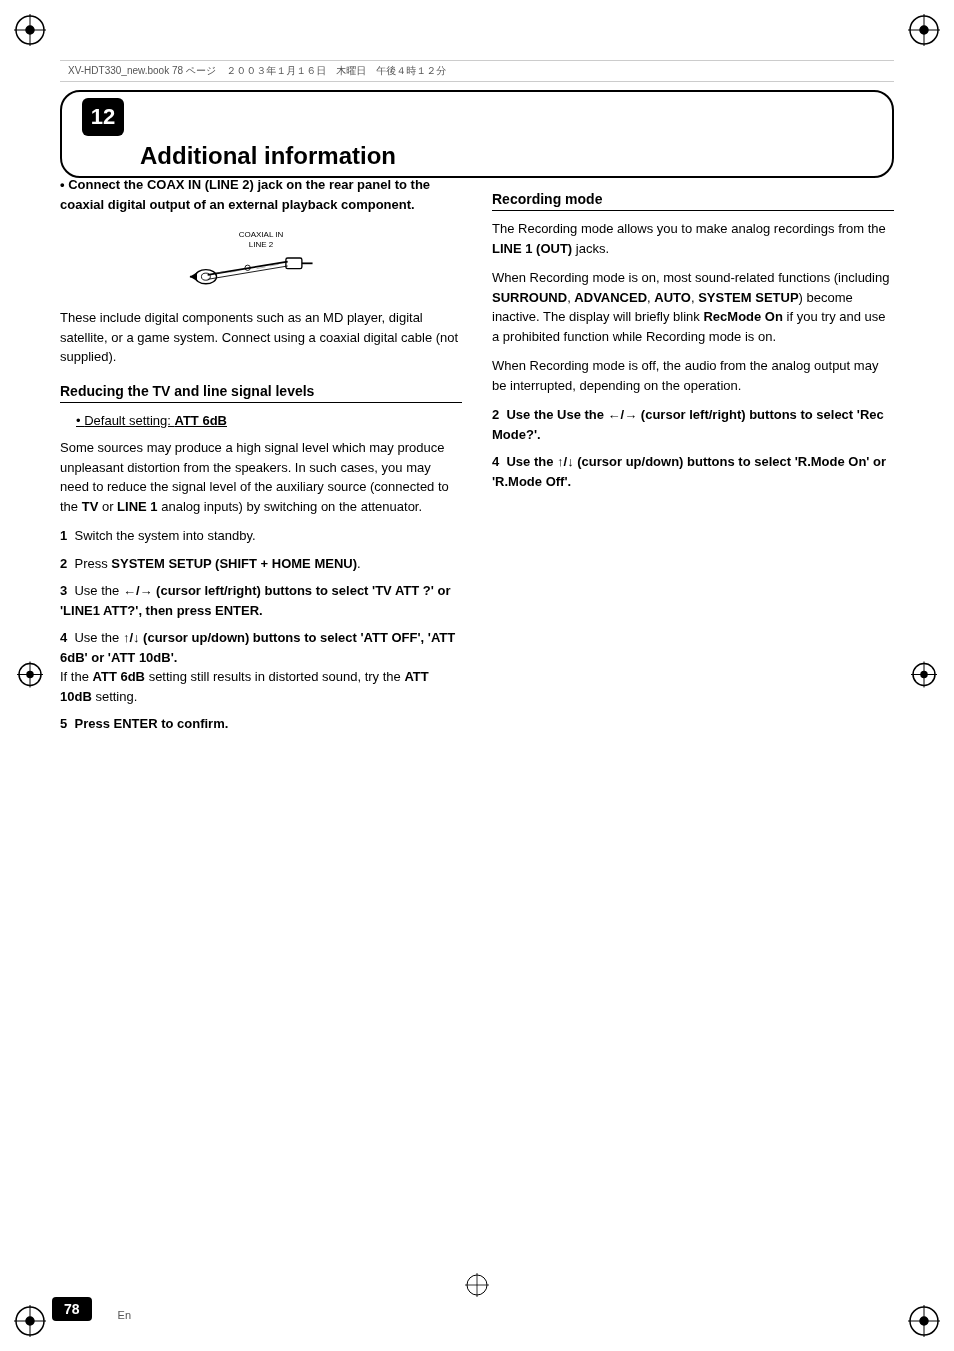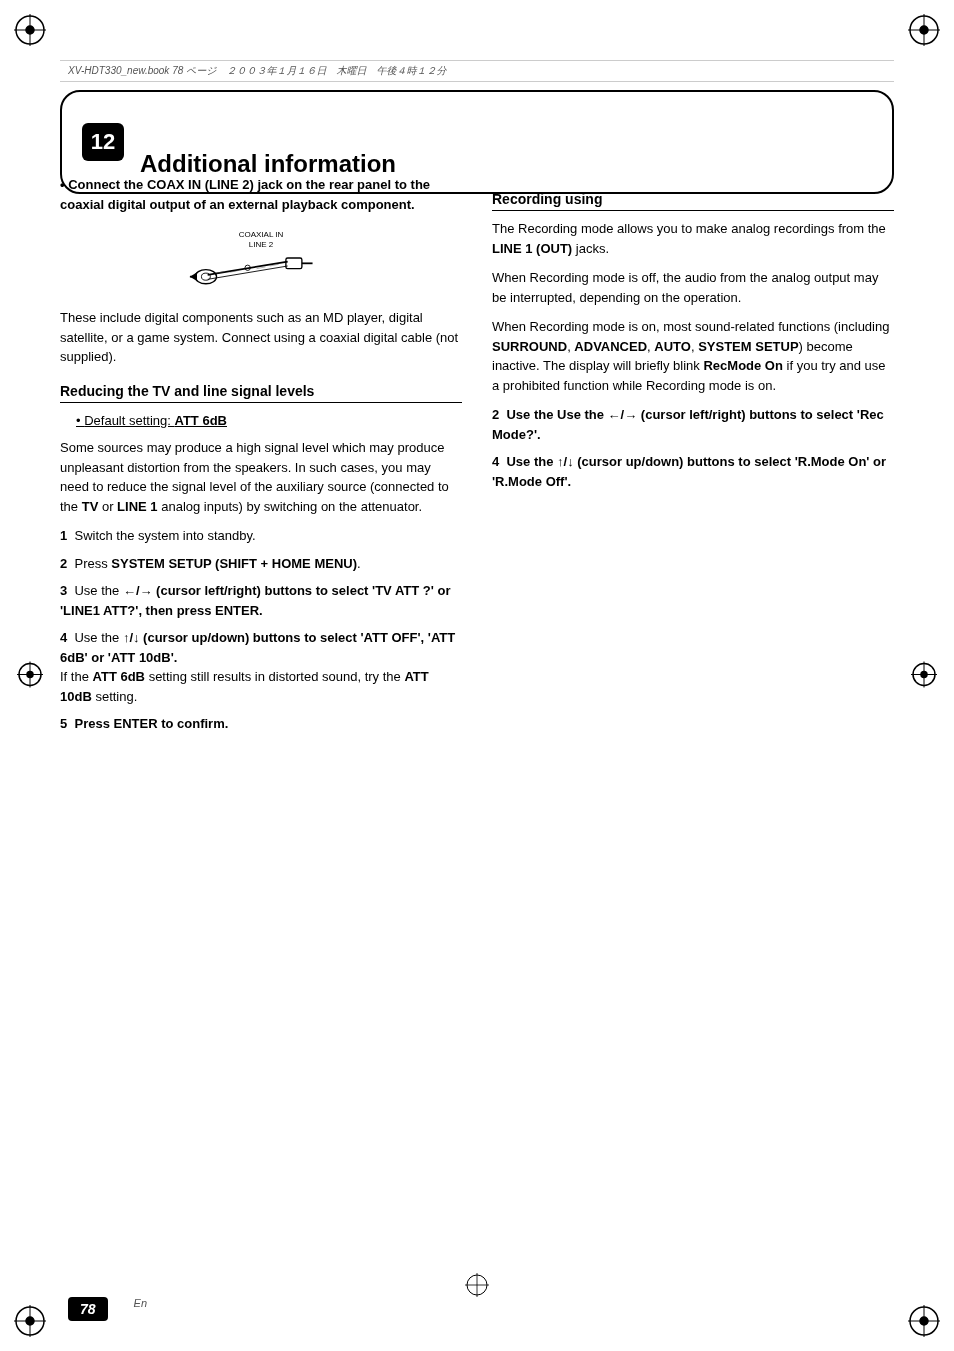--- a/index.html
+++ b/index.html
@@ -57,34 +57,33 @@
       top: 60px;
       left: 60px;
       right: 60px;
       border-top: 1px solid #ccc;
       border-bottom: 1px solid #ccc;
       padding: 3px 8px;
       font-size: 10px;
       color: #555;
       display: flex;
       align-items: center;
-      font-style: italic;
     }
 
     
     .chapter-header {
       position: absolute;
       top: 90px;
       left: 60px;
       right: 60px;
       display: flex;
-      align-items: center;
+      align-items: flex-start;
       border: 2px solid #000;
       border-radius: 20px;
-      padding: 14px 20px;
+      padding: 6px 20px;
       background: #fff;
     }
 
     .chapter-number {
       background: #000;
       color: #fff;
       font-size: 22px;
       font-weight: bold;
       width: 42px;
       height: 38px;
@@ -183,26 +182,25 @@
     }
 
     .step-num {
       font-weight: bold;
     }
 
     
     .footer {
       position: absolute;
       bottom: 30px;
-      left: 68px;
+      left: 52px;
       right: 60px;
       display: flex;
-      align-items: flex-start;
+      align-items: flex-end;
       gap: 8px;
-      font-style: italic;
     }
 
     .page-number-badge {
       background: #000;
       color: #fff;
       font-size: 14px;
       font-weight: bold;
       padding: 4px 12px;
       border-radius: 4px;
     }
@@ -365,32 +363,32 @@
       </p>
 
       <p class="numbered-step">
         <span class="step-num">5</span>&nbsp;&nbsp;<strong>Press ENTER to confirm.</strong>
       </p>
 
     </div>
 
     <div class="right-column">
 
-      <div class="section-heading">Recording using</div>
+      <div class="section-heading">Recording mode</div>
 
       <p>
         The Recording mode allows you to make analog recordings from the <strong>LINE 1 (OUT)</strong> jacks.
       </p>
 
       <p>
+        When Recording mode is on, most sound-related functions (including <strong>SURROUND</strong>, <strong>ADVANCED</strong>, <strong>AUTO</strong>, <strong>SYSTEM SETUP</strong>) become inactive. The display will briefly blink <strong>RecMode On</strong> if you try and use a prohibited function while Recording mode is on.
+      </p>
+
+      <p>
         When Recording mode is off, the audio from the analog output may be interrupted, depending on the operation.
-      </p>
-
-      <p>
-        When Recording mode is on, most sound-related functions (including <strong>SURROUND</strong>, <strong>ADVANCED</strong>, <strong>AUTO</strong>, <strong>SYSTEM SETUP</strong>) become inactive. The display will briefly blink <strong>RecMode On</strong> if you try and use a prohibited function while Recording mode is on.
       </p>
 
 
       <p class="numbered-step">
         <span class="step-num">2</span>&nbsp;&nbsp;<strong>Use the Use the ←/→ (cursor left/right) buttons to select 'Rec Mode?'.</strong>
       </p>
 
 
       <p class="numbered-step">
         <span class="step-num">4</span>&nbsp;&nbsp;<strong>Use the ↑/↓ (cursor up/down) buttons to select 'R.Mode On' or 'R.Mode Off'.</strong>

